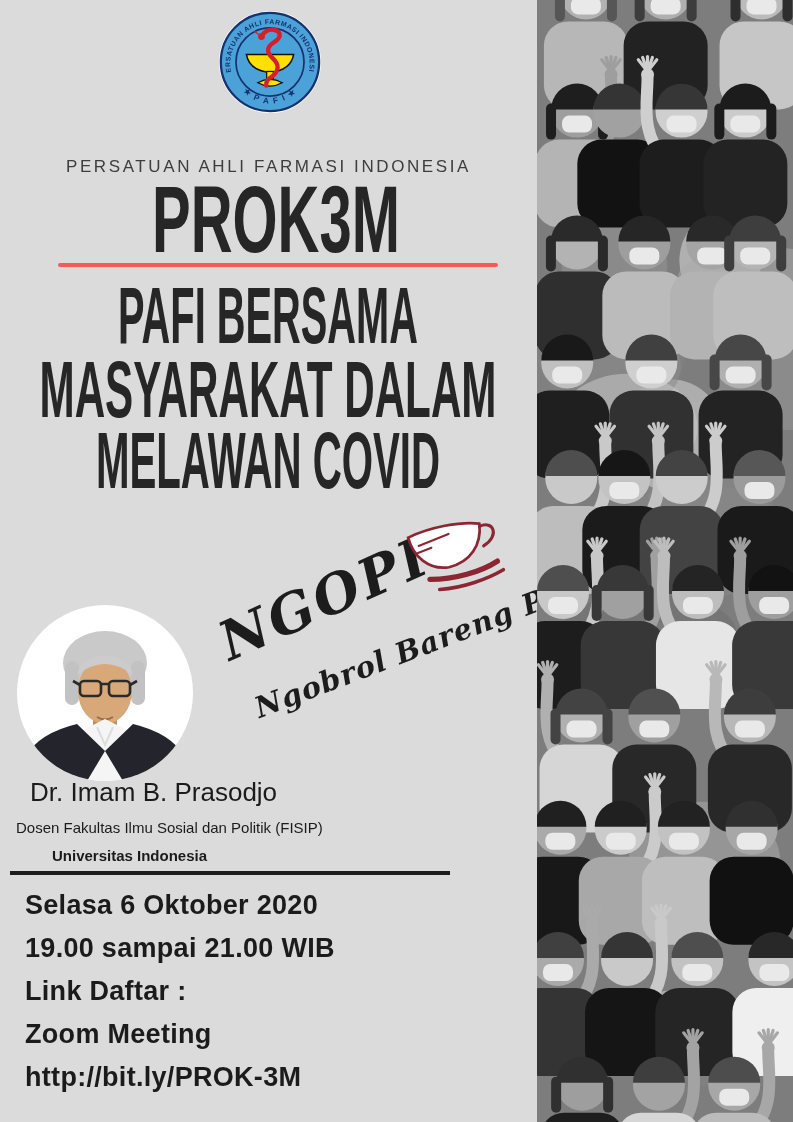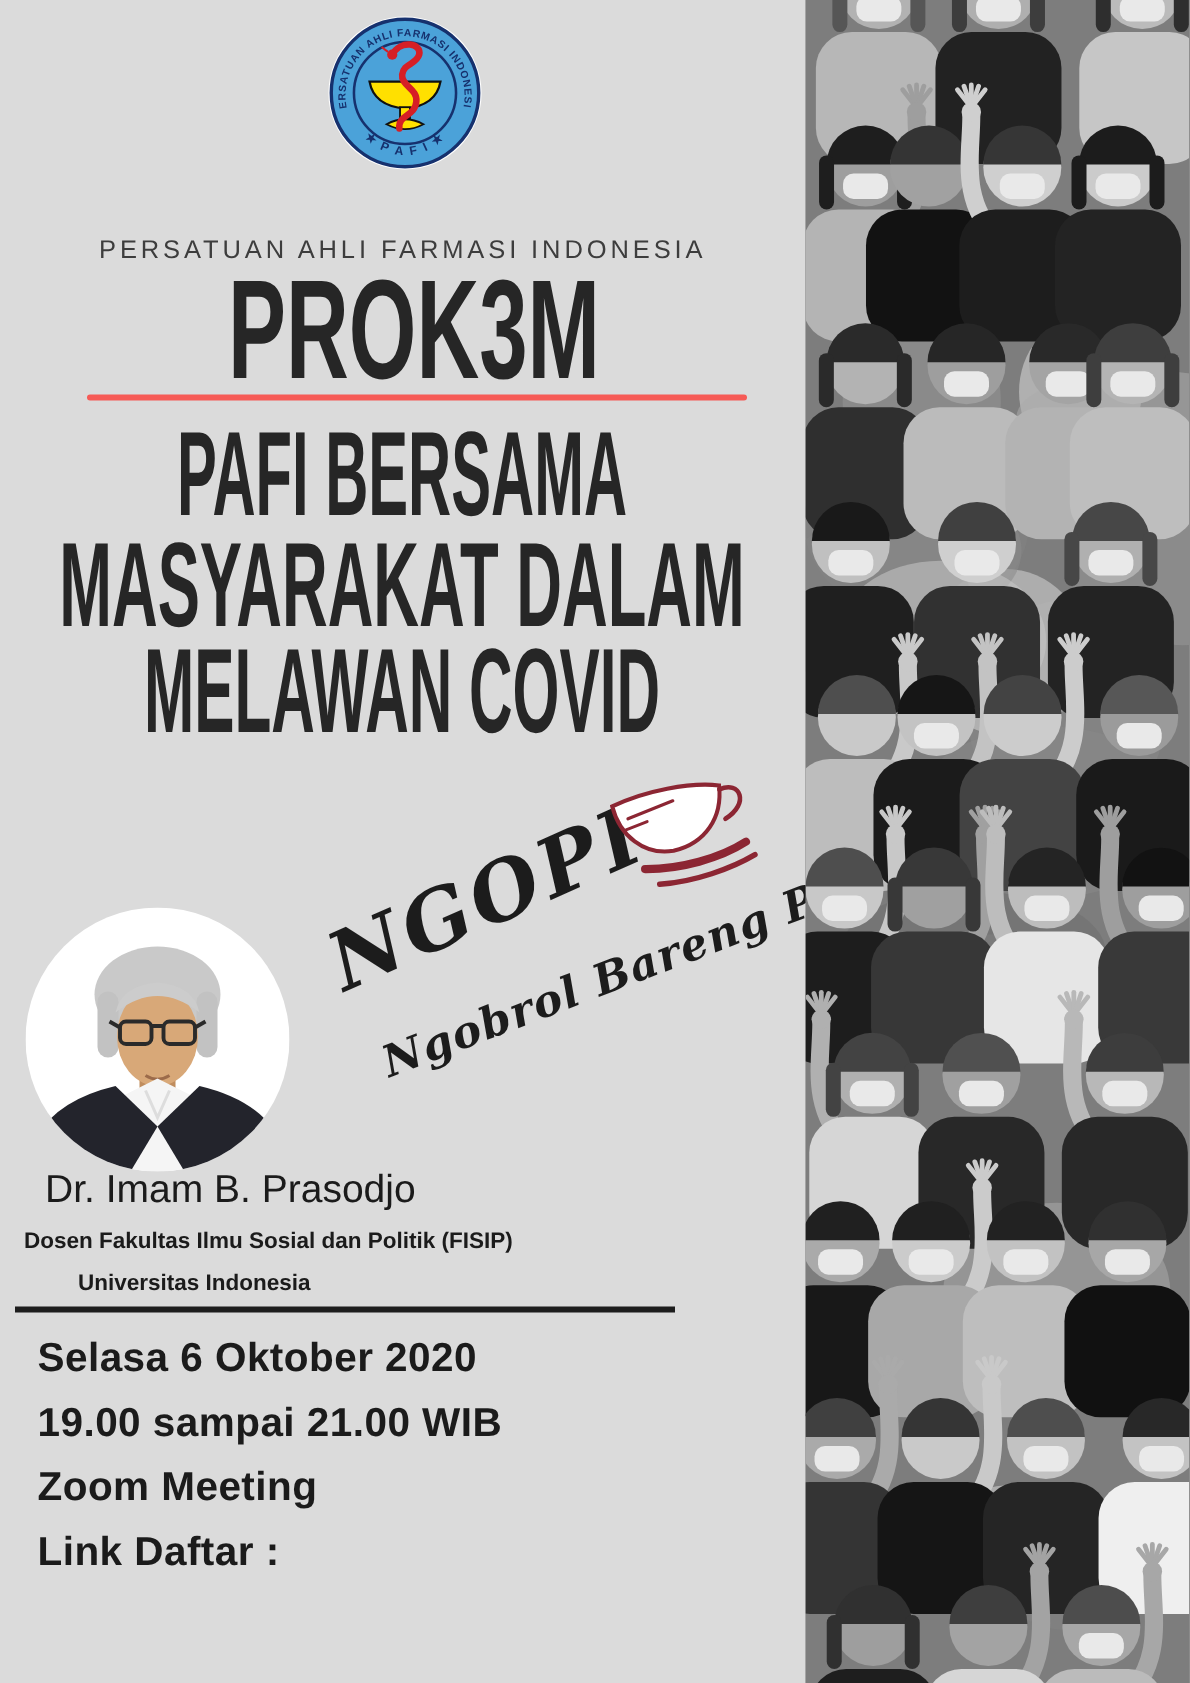--- a/index.html
+++ b/index.html
@@ -37,21 +37,21 @@
   .cup{position:absolute;left:398px;top:510px;width:108px;height:96px;
        transform:rotate(-4deg);}
   .cup svg{display:block;width:100%;height:100%;}
 
   .portrait{position:absolute;left:17px;top:605px;width:176px;height:176px;}
   .portrait svg{display:block;width:100%;height:100%;}
 
   .speaker-name{position:absolute;left:18px;top:777px;font-size:26px;
                 font-weight:400;color:#1b1b1b;white-space:nowrap;margin-left:12px;}
   .speaker-role1{position:absolute;left:16px;top:819px;font-size:15px;
-                font-weight:700;color:#1b1b1b;white-space:nowrap;}
+                font-weight:400;color:#1b1b1b;white-space:nowrap;}
   .speaker-role2{position:absolute;left:16px;top:847px;font-size:15px;
                 font-weight:700;color:#1b1b1b;white-space:nowrap;margin-left:36px;}
 
   .divider{position:absolute;left:10px;top:871px;width:440px;height:4px;
            background:#1d1d1d;}
 
   .event{position:absolute;left:25px;top:884px;}
   .event .ev-line{font-size:27px;font-weight:700;color:#1b1b1b;
                   line-height:43px;letter-spacing:.3px;white-space:nowrap;}
 
@@ -163,22 +163,23 @@
 
     <div class="speaker-name">Dr. Imam B. Prasodjo</div>
     <div class="speaker-role1">Dosen Fakultas Ilmu Sosial dan Politik (FISIP)</div>
     <div class="speaker-role2">Universitas Indonesia</div>
 
     <div class="divider"></div>
 
     <div class="event">
       <div class="ev-line">Selasa 6 Oktober 2020</div>
       <div class="ev-line">19.00 sampai 21.00 WIB</div>
+      <div class="ev-line">Link Daftar :</div>
       <div class="ev-line">Zoom Meeting</div>
-      <div class="ev-line">Link Daftar :</div>
+      <div class="ev-line">http://bit.ly/PROK-3M</div>
     </div>
   </div>
 
   <div class="photo-panel">
     <svg id="crowd-svg" viewBox="0 0 256 1122" preserveAspectRatio="none">
         <rect x="0" y="0" width="256" height="1122" fill="#7d7d7d"></rect>
         <ellipse cx="174.14196046355272" cy="474.3685643497708" rx="66.32259489331516" ry="74.35076596417966" fill="rgb(137,137,137)" opacity="0.55"></ellipse>
         <ellipse cx="136.19573980951483" cy="1025.0011157994163" rx="44.90006089438687" ry="34.79994312152264" fill="rgb(213,213,213)" opacity="0.55"></ellipse>
         <ellipse cx="73.99987796414638" cy="348.65562359832956" rx="74.93054629998772" ry="62.94454337700482" fill="rgb(132,132,132)" opacity="0.55"></ellipse>
         <ellipse cx="133.47254187123502" cy="434.8773746131348" rx="53.61317217983919" ry="55.582432162753506" fill="rgb(214,214,214)" opacity="0.55"></ellipse>

